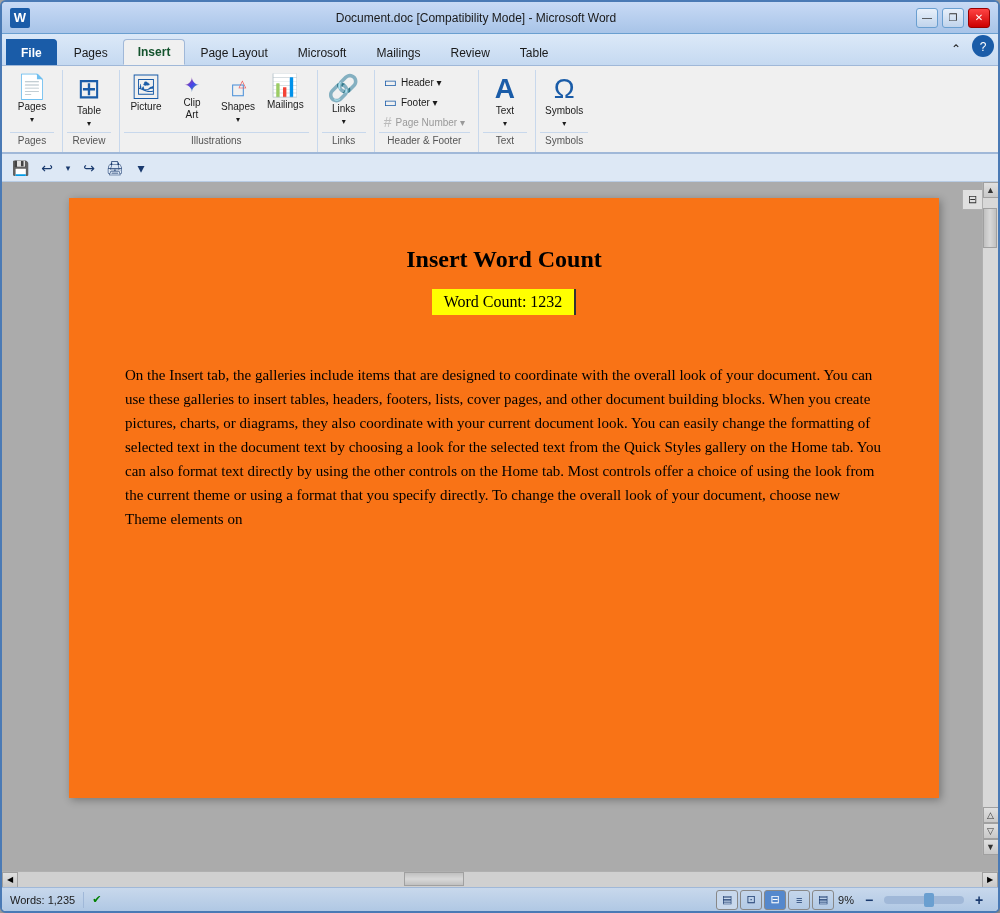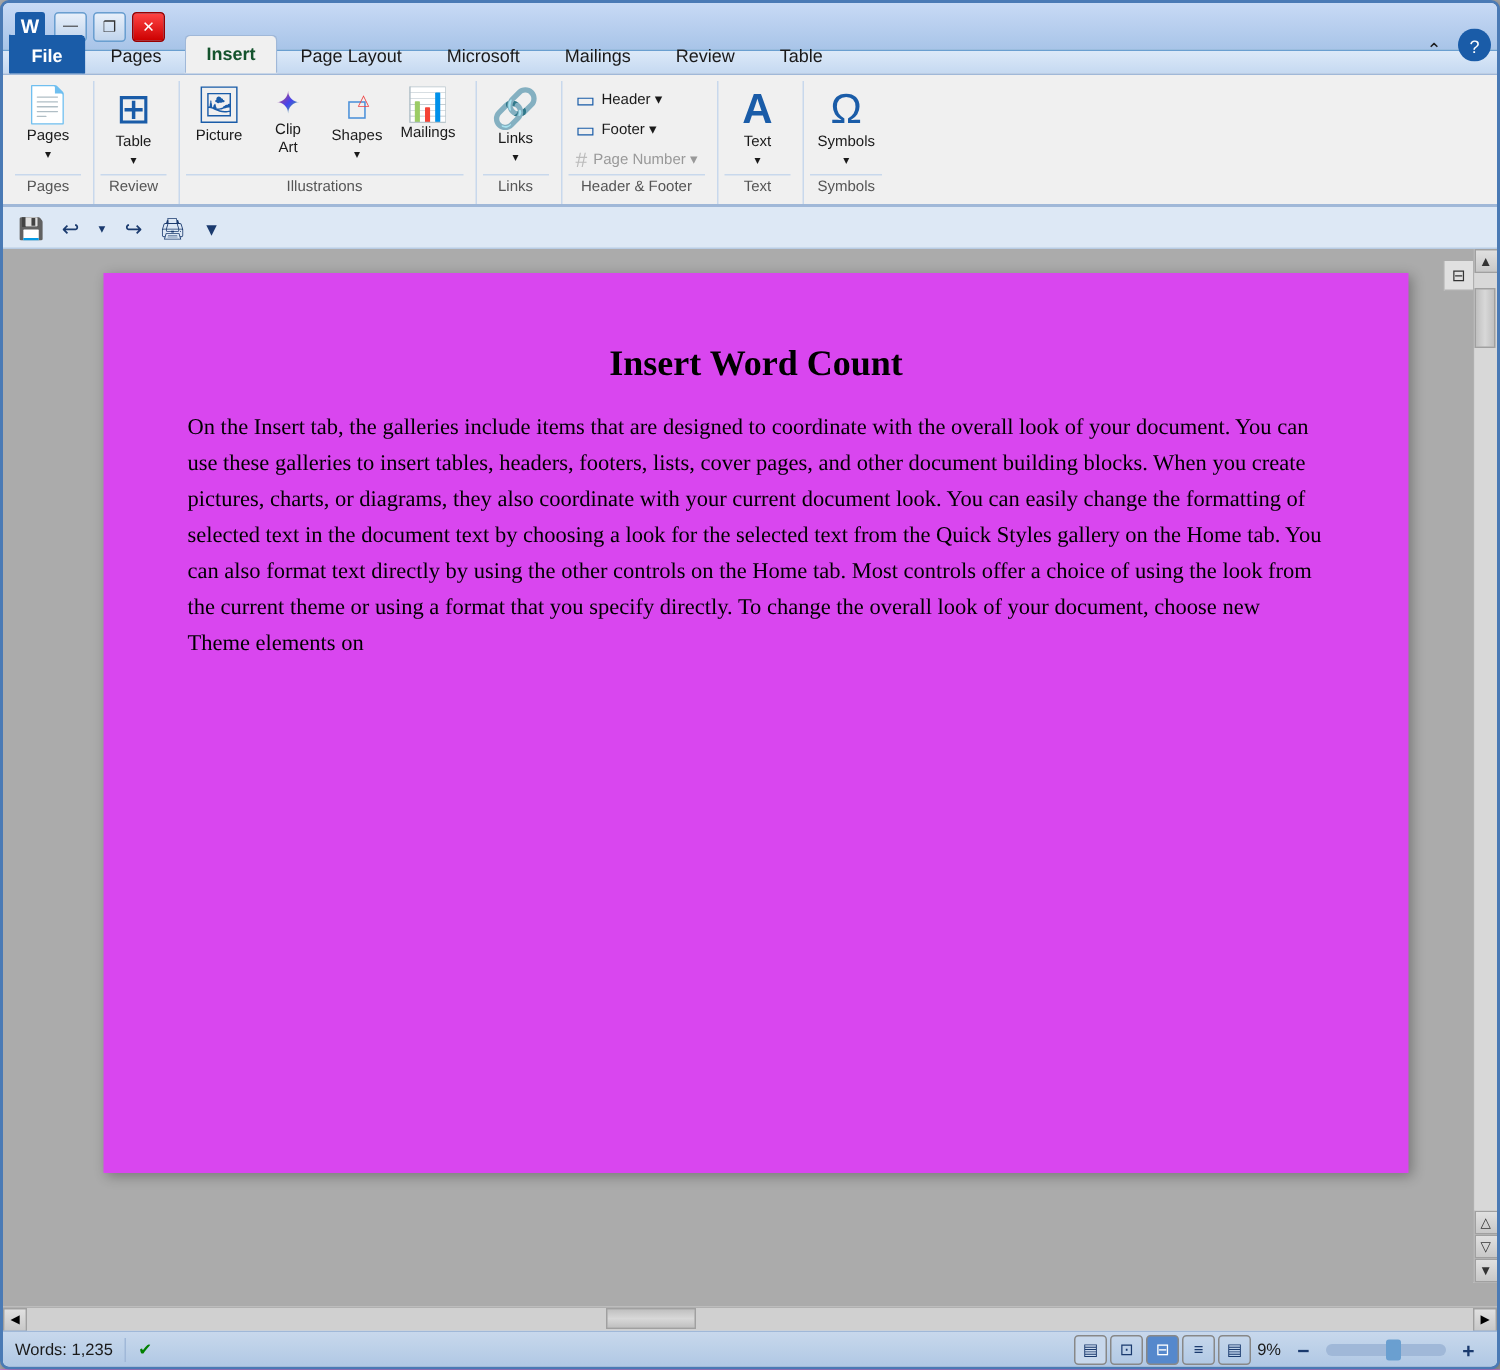--- a/index.html
+++ b/index.html
@@ -69,21 +69,21 @@
       color: white;
       border-color: #900;
     }
 
     
     .ribbon-tabs {
       background: linear-gradient(to bottom, #dce9f8, #c5d9f1);
       display: flex;
       align-items: flex-end;
       padding: 0 4px;
-      height: 16px;
+      height: 32px;
       border-bottom: 1px solid #a0b8d8;
     }
     .ribbon-tab {
       padding: 4px 14px;
       font-size: 12px;
       cursor: pointer;
       border: 1px solid transparent;
       border-bottom: none;
       border-radius: 4px 4px 0 0;
       color: #1a1a1a;
@@ -214,21 +214,21 @@
     }
     .document-scroll {
       flex: 1;
       overflow: hidden;
       padding: 16px 8px 8px 16px;
       display: flex;
       flex-direction: column;
       gap: 0;
     }
     .document-page {
-      background: #d946ef;
+      background: #f97316;
       width: 870px;
       min-height: 600px;
       box-shadow: 2px 2px 8px rgba(0,0,0,0.3);
       padding: 48px 56px;
       margin: 0 auto;
     }
     .doc-title {
       text-align: center;
       font-size: 24px;
       font-weight: bold;
@@ -395,20 +395,21 @@
   </style>
 </head>
 <body>
 
 <div class="window">
 
   <div class="title-bar">
     <div class="title-bar-icon">
       <span>W</span>
     </div>
+    <div class="title-bar-text">Document.doc [Compatibility Mode] - Microsoft Word</div>
     <div class="window-controls">
       <div class="win-btn">—</div>
       <div class="win-btn">❐</div>
       <div class="win-btn close">✕</div>
     </div>
   </div>
 
   <div class="ribbon-tabs">
     <div class="ribbon-tab file">File</div>
     <div class="ribbon-tab">Pages</div>
@@ -536,20 +537,23 @@
 
     <div class="right-side-buttons" style="position:absolute; right:16px; top:8px; z-index:2;">
       <div class="side-btn" style="font-size:11px;">⊟</div>
     </div>
 
     <div class="document-scroll">
       <div class="document-page">
 
         <div class="doc-title">Insert Word Count</div>
 
+        <div class="doc-highlight-wrapper">
+          <span class="doc-highlighted">Word Count: 1232</span>
+        </div>
 
         <div class="doc-body">On the Insert tab, the galleries include items that are designed to coordinate with the overall look of your document. You can use these galleries to insert tables, headers, footers, lists, cover pages, and other document building blocks. When you create pictures, charts, or diagrams, they also coordinate with your current document look. You can easily change the formatting of selected text in the document text by choosing a look for the selected text from the Quick Styles gallery on the Home tab. You can also format text directly by using the other controls on the Home tab. Most controls offer a choice of using the look from the current theme or using a format that you specify directly. To change the overall look of your document, choose new Theme elements on</div>
 
       </div>
     </div>
 
     <div class="v-scrollbar" style="position:absolute; right:0; top:0; bottom:16px; width:16px;">
       <div class="scroll-arrow">▲</div>
       <div class="scroll-track">
         <div class="scroll-thumb"></div>

